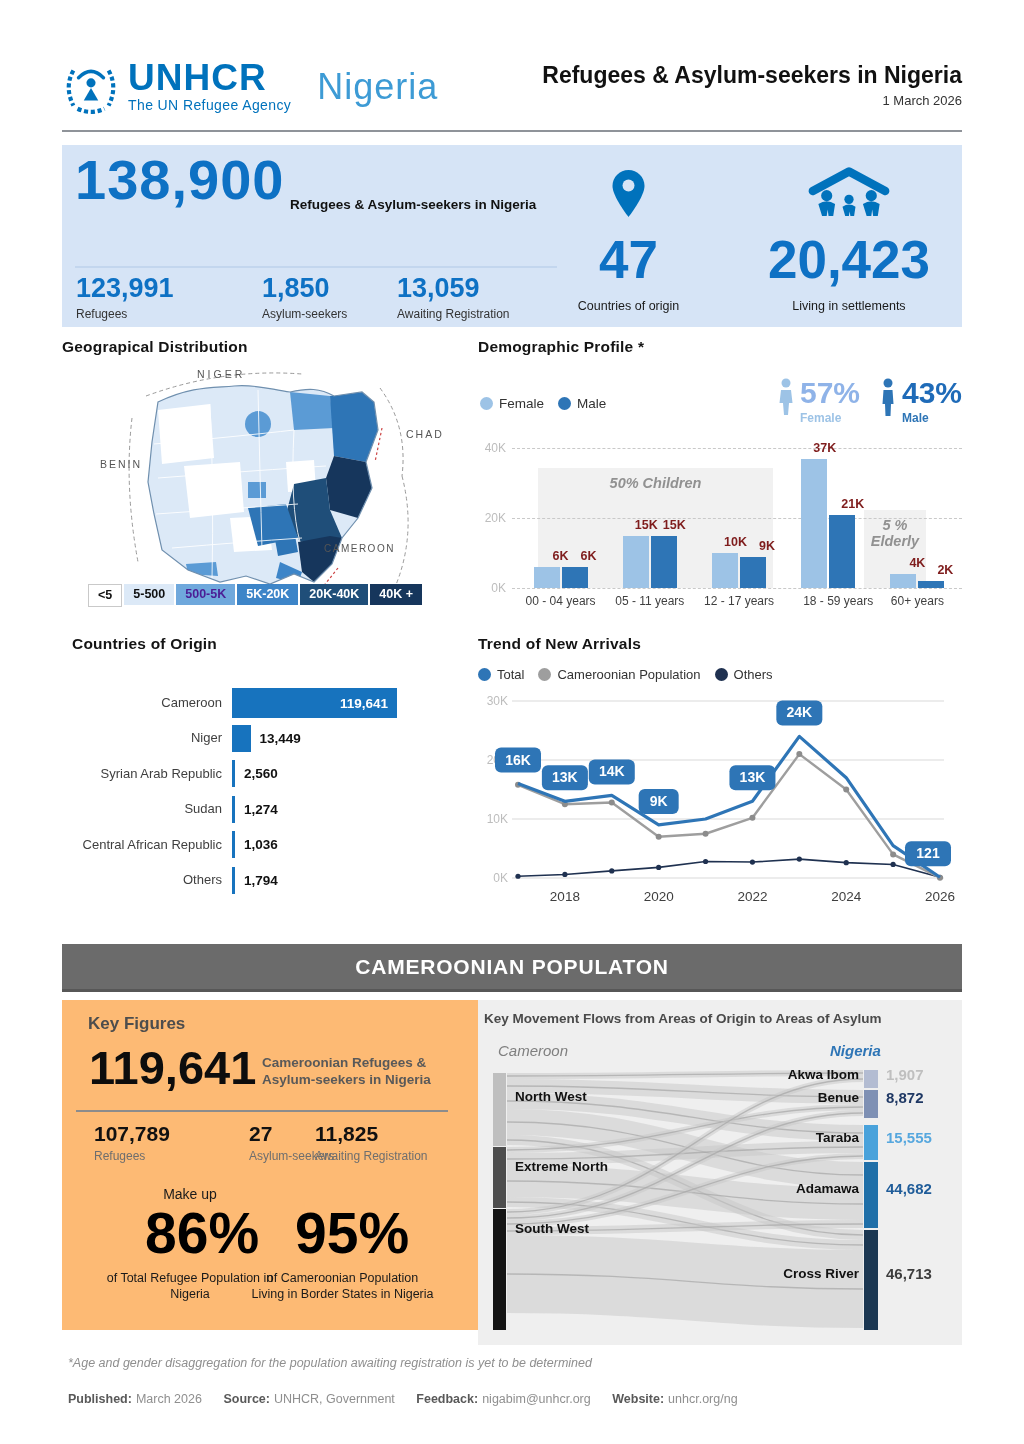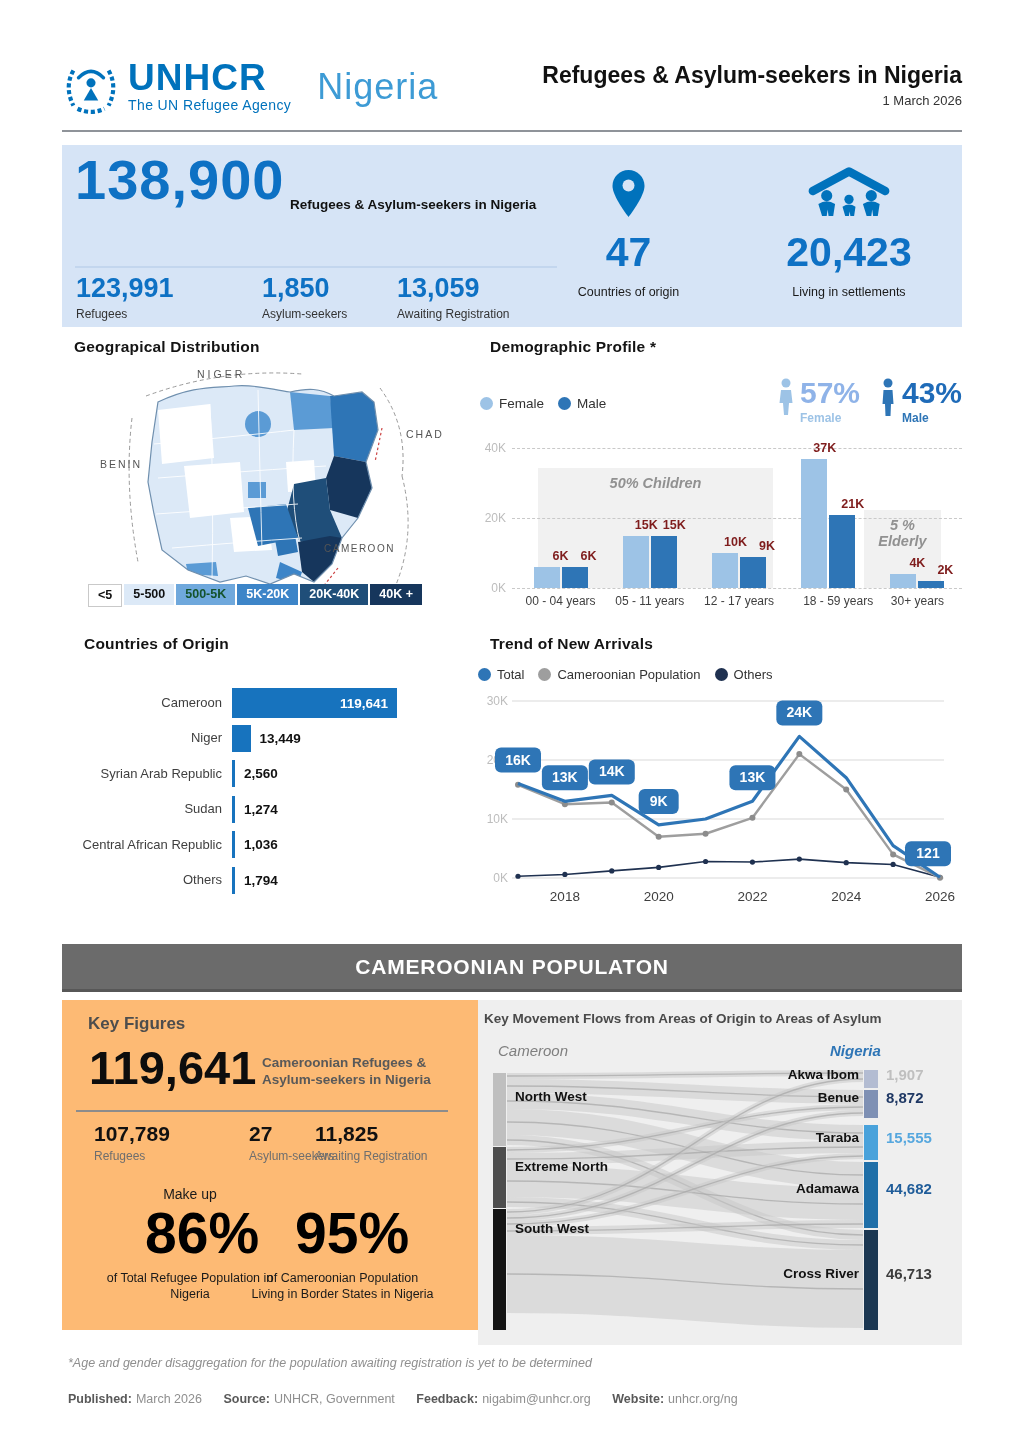--- a/index.html
+++ b/index.html
@@ -23,25 +23,25 @@
   #hero-total-label{position:absolute;left:228px;top:52px;font-size:13.5px;font-weight:bold;color:#111;}
   #hero-divider{position:absolute;left:13px;top:121px;width:482px;border-top:2px solid #c3d6ee;}
   .hero-stat{position:absolute;top:128px;}
   .hero-stat .v{font-size:27px;font-weight:bold;color:#0E71C4;}
   .hero-stat .l{font-size:12px;color:#333;margin-top:3px;}
   #hero-stat-0{left:14px;} #hero-stat-1{left:200px;} #hero-stat-2{left:335px;}
   .hero-kpi{position:absolute;top:20px;width:150px;text-align:center;}
   #kpi-origin{left:494px;width:145px;}
   #kpi-settle{left:662px;width:250px;}
   .hero-kpi .icon{height:52px;display:flex;align-items:flex-end;justify-content:center;}
-  .hero-kpi .v{font-size:41px;font-weight:bold;color:#0E71C4;margin-top:12px;}
+  .hero-kpi .v{font-size:53px;font-weight:bold;color:#0E71C4;margin-top:12px;}
   .hero-kpi .l{font-size:12.5px;color:#1a1a1a;margin-top:9px;}
 
   
-  .sec-title{font-size:15.5px;font-weight:bold;color:#141414;letter-spacing:.2px;margin-left:12px;}
+  .sec-title{font-size:15.5px;font-weight:bold;color:#141414;letter-spacing:.2px;}
 
   
   #map-sec{position:absolute;left:62px;top:338px;width:402px;height:290px;}
   #map-svg{position:absolute;left:0;top:28px;}
   #map-legend{position:absolute;left:26px;top:246px;display:flex;z-index:3;}
   .pill{height:21px;line-height:21px;padding:0 9px;font-size:12.5px;font-weight:bold;margin-right:2px;text-align:center;}
 
   
   #demo-sec{position:absolute;left:478px;top:338px;width:484px;height:290px;}
   #demo-legend{position:absolute;left:2px;top:58px;display:flex;align-items:center;font-size:13.5px;color:#333;}
@@ -222,21 +222,21 @@
     <path d="M96 36 C130 20 150 22 172 20 C196 18 210 24 228 26 C246 22 258 22 272 30 L300 26 L312 36 L316 64 L304 96 L310 122 L296 152 L280 172 L270 198 L252 216 L232 208 L208 218 L184 210 L158 216 L126 204 L100 184 L92 148 L86 116 L90 76 Z" fill="none" stroke="#6f8fae" stroke-width="1.2"></path>
 
     <text x="135" y="12" font-size="10.5" fill="#555" letter-spacing="3">NIGER</text>
     <text x="344" y="72" font-size="10.5" fill="#555" letter-spacing="2">CHAD</text>
     <text x="38" y="102" font-size="10.5" fill="#555" letter-spacing="2">BENIN</text>
     <text x="262" y="186" font-size="10" fill="#555" letter-spacing="1.5">CAMEROON</text>
   </svg>
   <div id="map-legend">
       <div class="pill" style="background: rgb(255, 255, 255); color: rgb(17, 17, 17); border: 1px solid rgb(201, 201, 201);">&lt;5</div>
       <div class="pill" style="background: rgb(220, 233, 247); color: rgb(17, 17, 17); border: none;">5-500</div>
-      <div class="pill" style="background: rgb(111, 168, 220); color: #14532d; border: none;">500-5K</div>
+      <div class="pill" style="background: rgb(111, 168, 220); color: #4c1d95; border: none;">500-5K</div>
       <div class="pill" style="background: rgb(61, 133, 200); color: rgb(255, 255, 255); border: none;">5K-20K</div>
       <div class="pill" style="background: rgb(31, 78, 121); color: rgb(255, 255, 255); border: none;">20K-40K</div>
       <div class="pill" style="background: rgb(22, 54, 92); color: rgb(255, 255, 255); border: none;">40K +</div>
     </div>
 </div>
 
 <div id="demo-sec">
   <div class="sec-title">Demographic Profile *</div>
   <div id="demo-legend">
       <div class="leg-item">
@@ -269,21 +269,21 @@
     </span>
     <span>
       <div class="pct-num" style="color:#1F6BB8">43%</div>
       <div class="pct-sub" style="color:#2E75B6">Male</div>
     </span>
   </div>
   <div id="demo-plot">
     <div class="anno-box" style="left:60px;top:20px;width:235px;height:120px;">
       <div class="anno-text">50% Children</div>
     </div>
-    <div class="anno-box" style="left:386px;top:62px;width:77px;height:78px;">
+    <div class="anno-box" style="left:386px;top:62px;width:62px;height:78px;">
       <div class="anno-text">5 % Elderly</div>
     </div>
   <div class="gridline" style="top: 140px;"></div>
       <div class="ytick" style="top: 133px;">0K</div>
       <div class="gridline" style="top: 70px;"></div>
       <div class="ytick" style="top: 63px;">20K</div>
       <div class="gridline" style="top: 0px;"></div>
       <div class="ytick" style="top: -7px;">40K</div>
       <div class="demo-bar" style="left: 55.6px; top: 119px; width: 26px; height: 21px; background: rgb(157, 195, 230);"></div>
       <div class="demo-bar-label" style="left: 46.6px; top: 101px;">6K</div>
@@ -302,21 +302,21 @@
       <div class="demo-xlabel" style="left: 216px;">12 - 17 years</div>
       <div class="demo-bar" style="left: 323.2px; top: 10.5px; width: 26px; height: 129.5px; background: rgb(157, 195, 230);"></div>
       <div class="demo-bar-label" style="left: 314.2px; top: -7.5px;">37K</div>
       <div class="demo-bar" style="left: 351.2px; top: 66.5px; width: 26px; height: 73.5px; background: rgb(46, 117, 182);"></div>
       <div class="demo-bar-label" style="left: 342.2px; top: 48.5px;">21K</div>
       <div class="demo-xlabel" style="left: 305.2px; text-align: right;">18 - 59 years</div>
       <div class="demo-bar" style="left: 412.4px; top: 126px; width: 26px; height: 14px; background: rgb(157, 195, 230);"></div>
       <div class="demo-bar-label" style="left: 403.4px; top: 108px;">4K</div>
       <div class="demo-bar" style="left: 440.4px; top: 133px; width: 26px; height: 7px; background: rgb(46, 117, 182);"></div>
       <div class="demo-bar-label" style="left: 431.4px; top: 115px;">2K</div>
-      <div class="demo-xlabel" style="left: 394.4px;">30+ years</div>
+      <div class="demo-xlabel" style="left: 394.4px;">60+ years</div>
     </div>
 </div>
 
 <div id="coo-sec">
   <div class="sec-title" style="padding-left:10px">Countries of Origin</div>
   <div id="coo-rows">
       <div class="coo-label" style="top: 9.5px;">Cameroon</div>
       <div class="coo-bar" style="left: 170px; top: 2.5px; width: 165px; height: 30px;">
         <div class="coo-val-in">119,641</div>
       </div>

